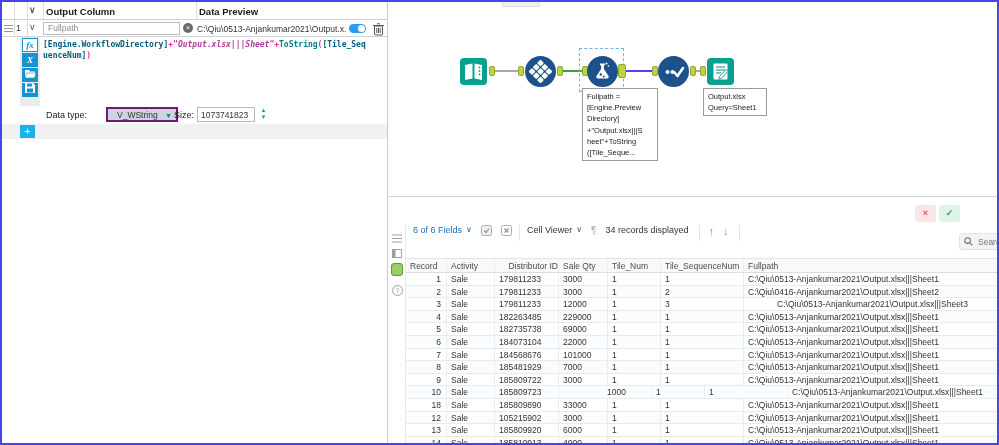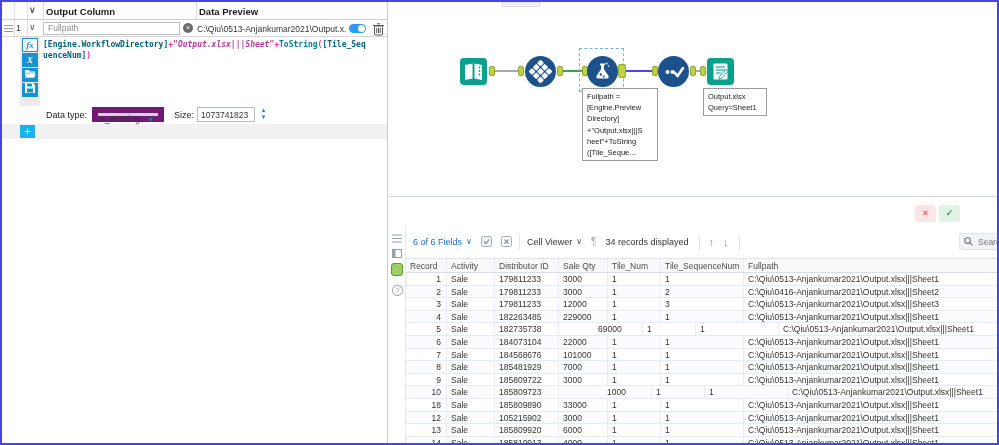--- a/index.html
+++ b/index.html
@@ -26,21 +26,21 @@
   .trash{position:absolute;left:371px;top:2px;}
   .editor{position:absolute;left:0;top:35px;width:100%;height:69px;}
   .icon-strip{position:absolute;left:18px;top:0;width:20px;height:69px;background:#ebebeb;padding-top:1px;}
   .ed-icon{width:16px;height:14px;margin:0 auto 1px auto;background:#1793d3;color:#fff;text-align:center;font-size:9px;line-height:14px;}
   .ed-icon.fx{background:#fff;border:1px solid #1793d3;color:#1793d3;font-style:italic;font-family:"Liberation Serif",serif;font-weight:bold;line-height:12px;}
   .ed-icon.xvar{font-style:italic;font-family:"Liberation Serif",serif;font-weight:bold;}
   .expr{position:absolute;left:41px;top:2px;width:344px;font-family:"DejaVu Sans Mono",monospace;font-size:8px;line-height:11px;}
   .expr-line{white-space:nowrap;}
   .cfg-footer{position:absolute;left:0;top:104px;width:100%;height:18px;font-size:9px;color:#222;}
   .ft-label1{position:absolute;left:44px;top:4px;}
-  .dropdown{position:absolute;left:90px;top:1px;width:72px;height:15px;background:#ccd5de;border:6px solid #701a75;font-size:8.5px;color:#333;line-height:13px;padding-left:1px;}
+  .dropdown{position:absolute;left:104px;top:1px;width:72px;height:15px;background:#ccd5de;border:2px solid #701a75;font-size:8.5px;color:#333;line-height:13px;padding-left:9px;}
   .dropdown .arr{position:absolute;right:4px;top:0;color:#0e7f96;font-size:7px;line-height:13px;}
   .ft-label2{position:absolute;left:172px;top:4px;}
   .size-input{position:absolute;left:195px;top:1px;width:58px;height:15px;border:1px solid #b3bcc4;font-size:8.5px;color:#333;padding:0 3px;font-family:"Liberation Sans",sans-serif;outline:none;}
   .spinner{position:absolute;left:256px;top:1px;width:11px;height:15px;text-align:center;}
   .spinner div{font-size:6px;line-height:7px;color:#1793d3;}
   .cfg-add{position:absolute;left:0;top:122px;width:100%;height:15px;background:#f1f1f1;}
   .add-btn{position:absolute;left:18px;top:1px;width:15px;height:13px;background:#1bb1ea;color:#fff;font-size:11px;line-height:12px;text-align:center;}
 
   
   .canvas{position:absolute;left:387px;top:0;width:610px;height:194px;background:#fff;}
@@ -49,21 +49,21 @@
   .anchor{position:absolute;width:6px;height:10px;background:#bed244;border:1px solid #8fa832;border-radius:2px;}
   .conn{position:absolute;height:2px;}
   .sel-box{position:absolute;left:190px;top:46px;width:45px;height:44px;border:1px dashed #74b3e8;}
   .annot{position:absolute;background:#fff;border:1px solid #9b9b9b;font-size:7.5px;line-height:11.2px;color:#222;padding:2px 4px;}
   .annot div{white-space:nowrap;overflow:hidden;}
 
   
   .results{position:absolute;left:387px;top:194px;width:610px;height:247px;background:#fff;border-top:1px solid #cfd4d9;}
   .res-header{position:absolute;left:0;top:0;width:100%;height:28px;background:#eff1f4;border-bottom:1px solid #e2e5e9;font-size:9px;line-height:28px;padding-left:13px;color:#555;}
   .res-header b{color:#222;}
-  .res-toolbar{position:absolute;left:0;top:28px;width:100%;height:33px;background:#fff;display:flex;align-items:center;font-size:9px;color:#333;}
+  .res-toolbar{position:absolute;left:0;top:28px;width:100%;height:33px;background:#fff;display:flex;align-items:flex-start;font-size:9px;color:#333;}
   .tb-sep{width:1px;height:16px;background:#e0e3e8;margin:0 7px;}
   .fields-link{color:#1a6fc4;margin-left:24px;}
   .tb-chev{color:#1a6fc4;font-size:8px;margin-left:4px;}
   .tb-chev2{color:#555;font-size:8px;margin-left:4px;}
   .tb-icon{margin-left:9px;display:inline-flex;align-items:center;}
   .pilcrow{color:#a7adb5;font-size:10px;margin:0 9px 0 9px;}
   .tb-arrow{color:#8a919b;font-size:11px;margin-left:9px;}
   .right-cluster{position:absolute;right:39px;top:8px;display:flex;align-items:center;}
   .btn-x{width:21px;height:17px;background:#fbe5e7;border-radius:3px;color:#e05252;font-weight:bold;font-size:9px;text-align:center;line-height:17px;}
   .btn-ok{width:21px;height:17px;background:#e0f3e6;border-radius:3px;color:#2f9e57;font-weight:bold;font-size:9px;text-align:center;line-height:17px;margin-left:3px;}
@@ -319,21 +319,21 @@
           </svg>
       </span>
       <span class="g-green"></span>
       <span class="g-help">?</span>
     </div>
 
     <div class="table">
       <div class="t-head" id="thead-row">
           <div class="cell" style="width: 41px;">Record</div>
           <div class="cell" style="width: 48px;">Activity</div>
-          <div class="cell" style="width: 64px;">Distributor ID</div>
+          <div class="cell" style="width: 64px; text-align: right;">Distributor ID</div>
           <div class="cell" style="width: 49px;">Sale Qty</div>
           <div class="cell" style="width: 53px;">Tile_Num</div>
           <div class="cell" style="width: 83px;">Tile_SequenceNum</div>
           <div class="cell" style="width: 254px;">Fullpath</div>
         </div>
       <div class="rows-viewport">
         <div id="tbody">
             <div class="t-row">
               <div class="cell num" style="width: 41px;">1</div>
               <div class="cell" style="width: 48px;">Sale</div>
@@ -352,36 +352,36 @@
               <div class="cell" style="width: 83px;">2</div>
               <div class="cell" style="width: 254px;">C:\Qiu\0416-Anjankumar2021\Output.xlsx|||Sheet2</div>
             </div>
             <div class="t-row">
               <div class="cell num" style="width: 41px;">3</div>
               <div class="cell" style="width: 48px;">Sale</div>
               <div class="cell" style="width: 64px;">179811233</div>
               <div class="cell" style="width: 49px;">12000</div>
               <div class="cell" style="width: 53px;">1</div>
               <div class="cell" style="width: 83px;">3</div>
-              <div class="cell" style="width: 254px;">C:\Qiu\0513-Anjankumar2021\Output.xlsx|||Sheet3</div>
+              <div class="cell" style="width: 254px; text-align: center;">C:\Qiu\0513-Anjankumar2021\Output.xlsx|||Sheet3</div>
             </div>
             <div class="t-row">
               <div class="cell num" style="width: 41px;">4</div>
               <div class="cell" style="width: 48px;">Sale</div>
               <div class="cell" style="width: 64px;">182263485</div>
               <div class="cell" style="width: 49px;">229000</div>
               <div class="cell" style="width: 53px;">1</div>
               <div class="cell" style="width: 83px;">1</div>
               <div class="cell" style="width: 254px;">C:\Qiu\0513-Anjankumar2021\Output.xlsx|||Sheet1</div>
             </div>
             <div class="t-row">
               <div class="cell num" style="width: 41px;">5</div>
               <div class="cell" style="width: 48px;">Sale</div>
               <div class="cell" style="width: 64px;">182735738</div>
-              <div class="cell" style="width: 49px; margin-left: 35px;">69000</div>
+              <div class="cell" style="width: 49px;">69000</div>
               <div class="cell" style="width: 53px;">1</div>
               <div class="cell" style="width: 83px;">1</div>
               <div class="cell" style="width: 254px;">C:\Qiu\0513-Anjankumar2021\Output.xlsx|||Sheet1</div>
             </div>
             <div class="t-row">
               <div class="cell num" style="width: 41px;">6</div>
               <div class="cell" style="width: 48px;">Sale</div>
               <div class="cell" style="width: 64px;">184073104</div>
               <div class="cell" style="width: 49px;">22000</div>
               <div class="cell" style="width: 53px;">1</div>

